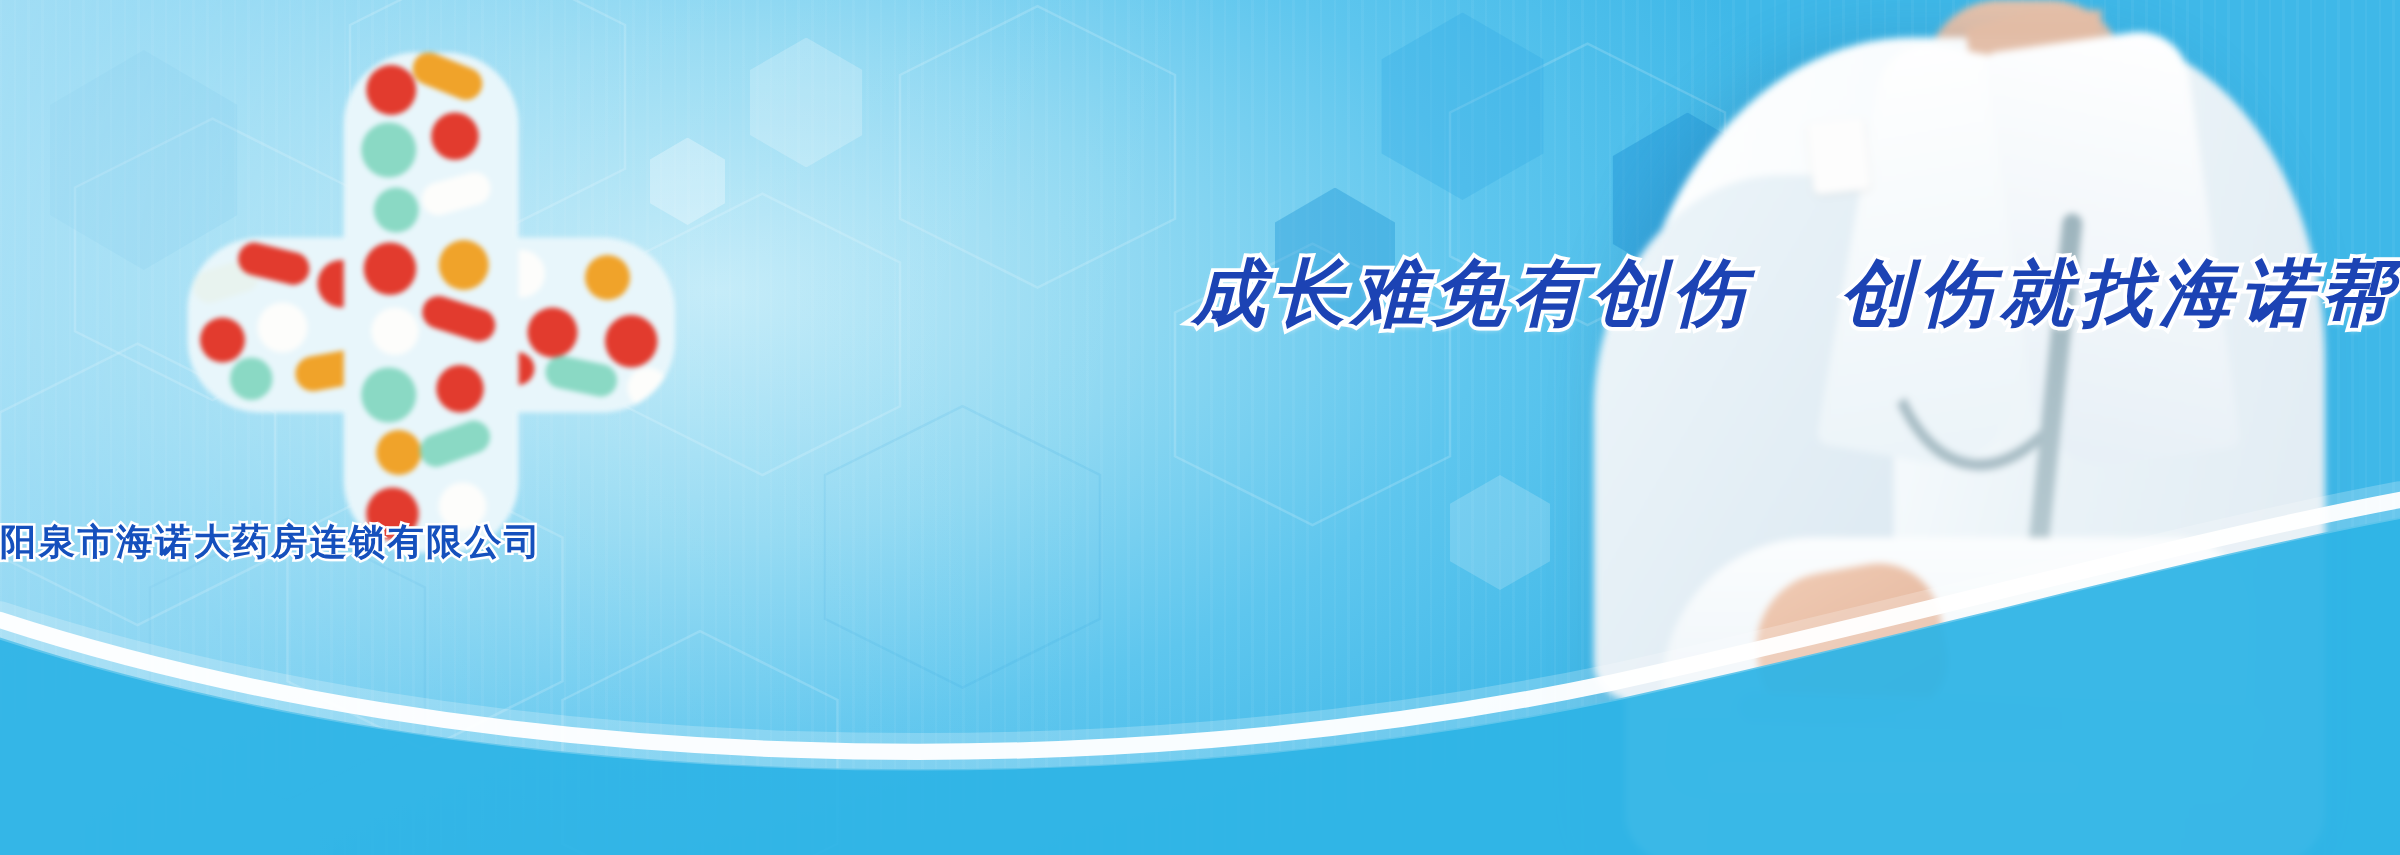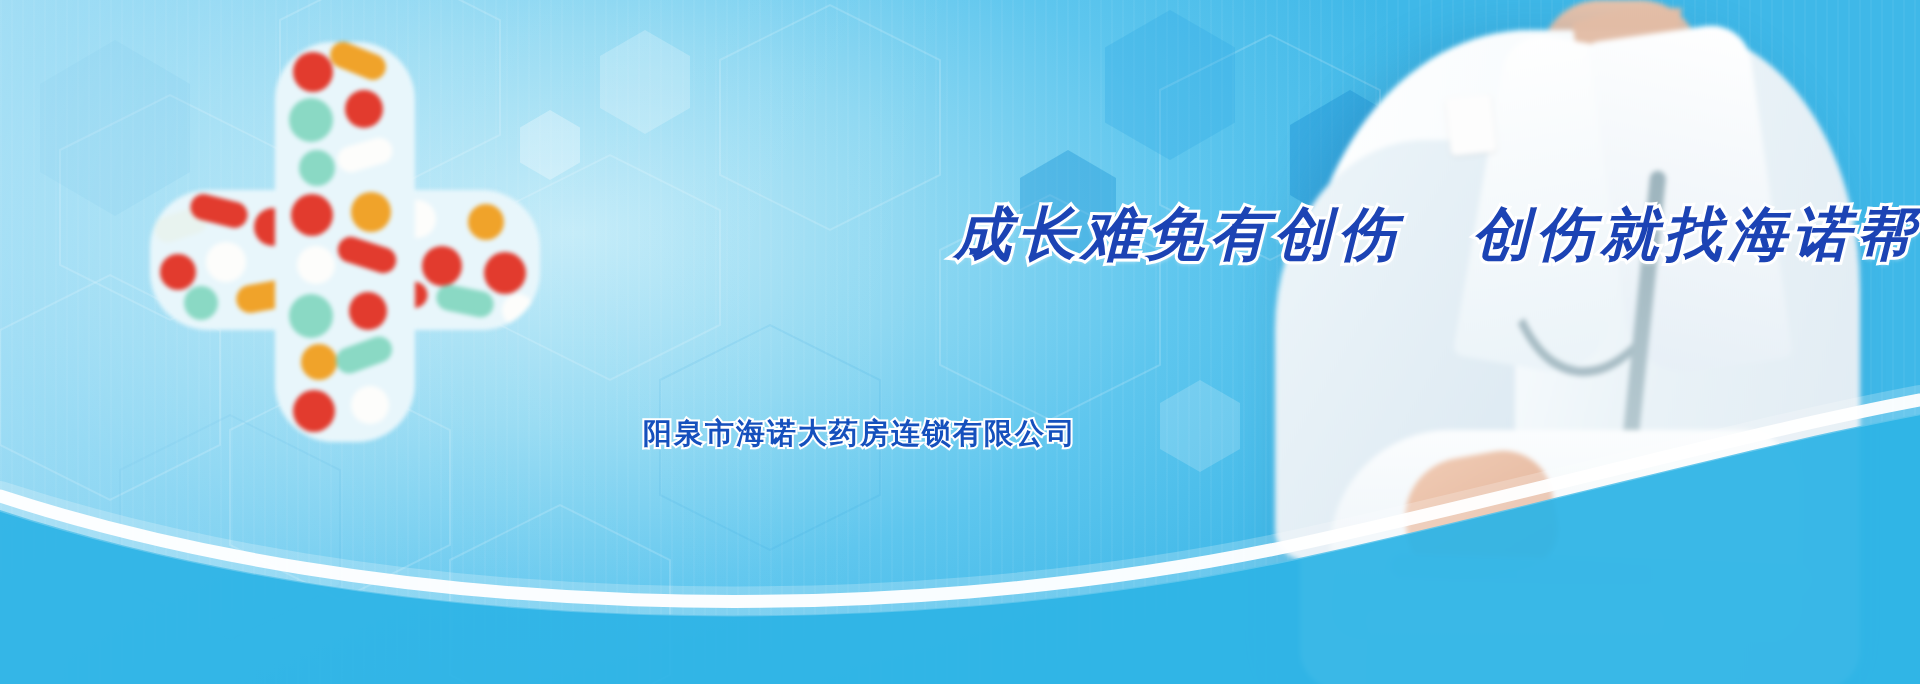--- a/index.html
+++ b/index.html
@@ -192,21 +192,20 @@
     -webkit-text-stroke:5px #ffffff;
     paint-order:stroke fill;
     text-shadow:0 2px 4px rgba(255,255,255,.8);
     white-space:nowrap;
   }
   .subtitle .gap{display:inline-block;width:18px;}
   .company{
     position:absolute;
     left:0; right:0;
     top:414px;
-    text-align:center;
     padding-right:200px;
     font-family:"Liberation Sans","DejaVu Sans",sans-serif;
     font-size:29px;
     font-weight:bold;
     letter-spacing:2px;
     color:#1550bd;
     -webkit-text-stroke:4px #ffffff;
     paint-order:stroke fill;
     text-shadow:0 1px 3px rgba(255,255,255,.8);
     white-space:nowrap;

